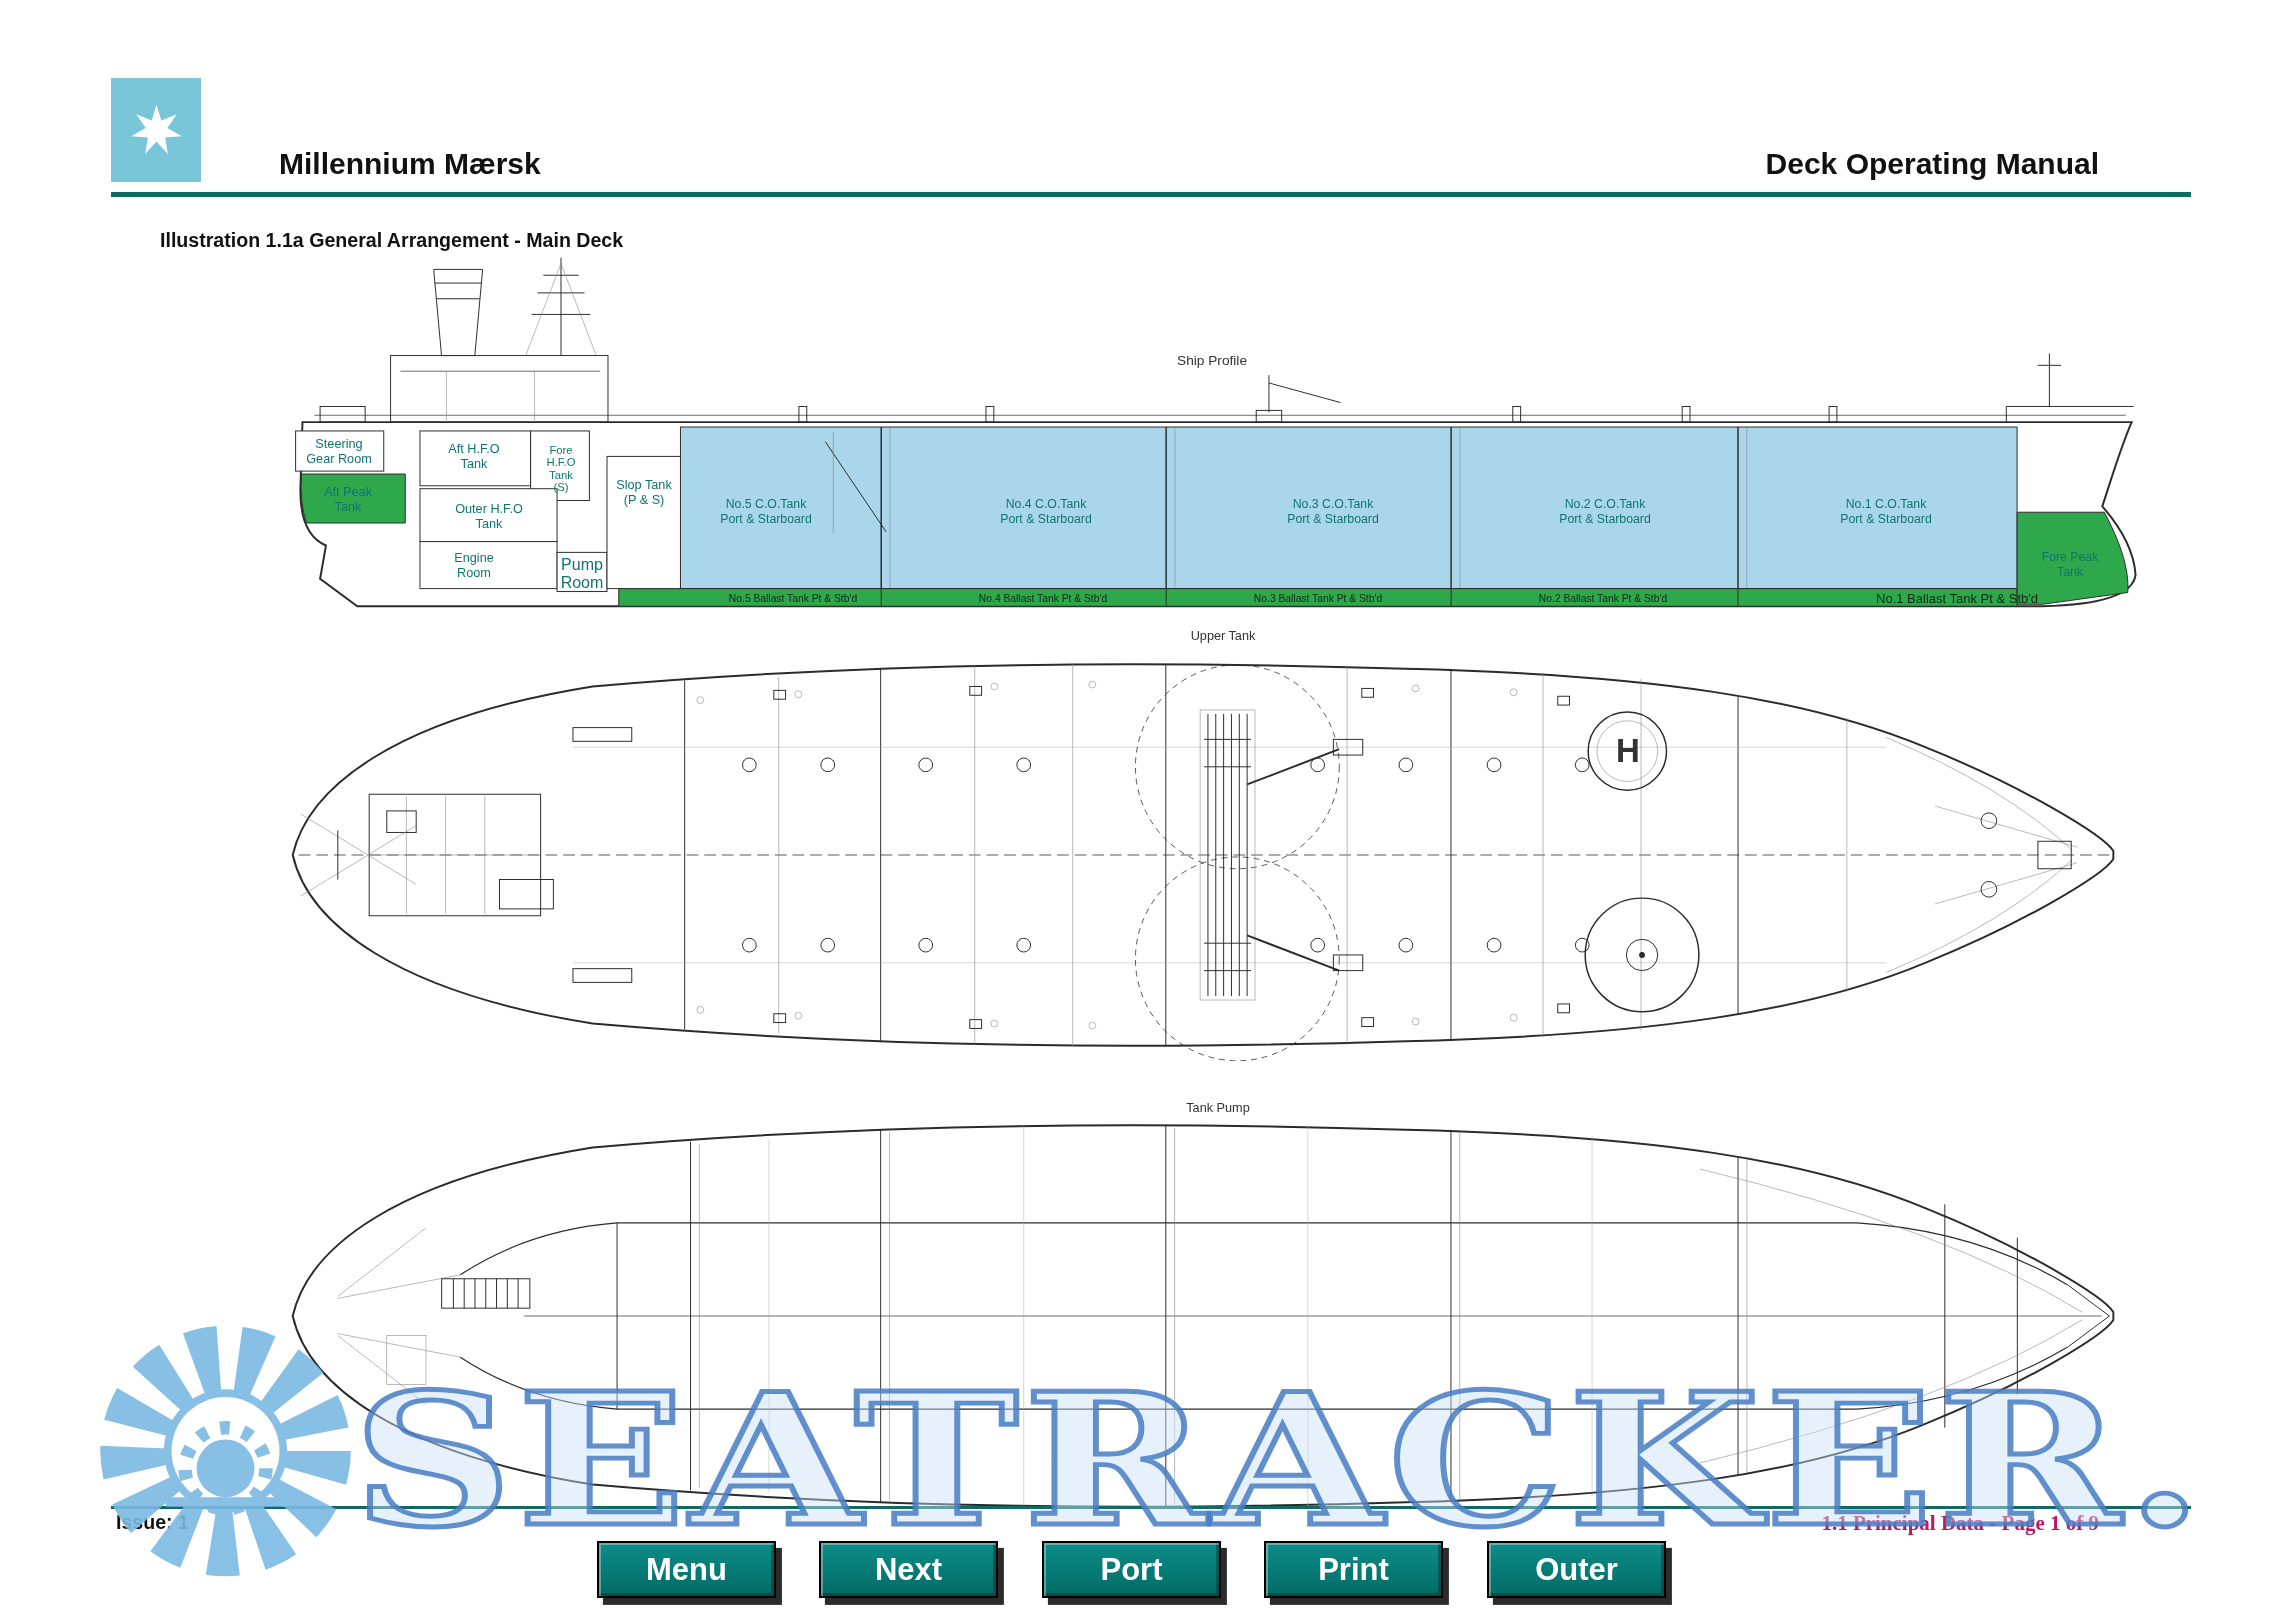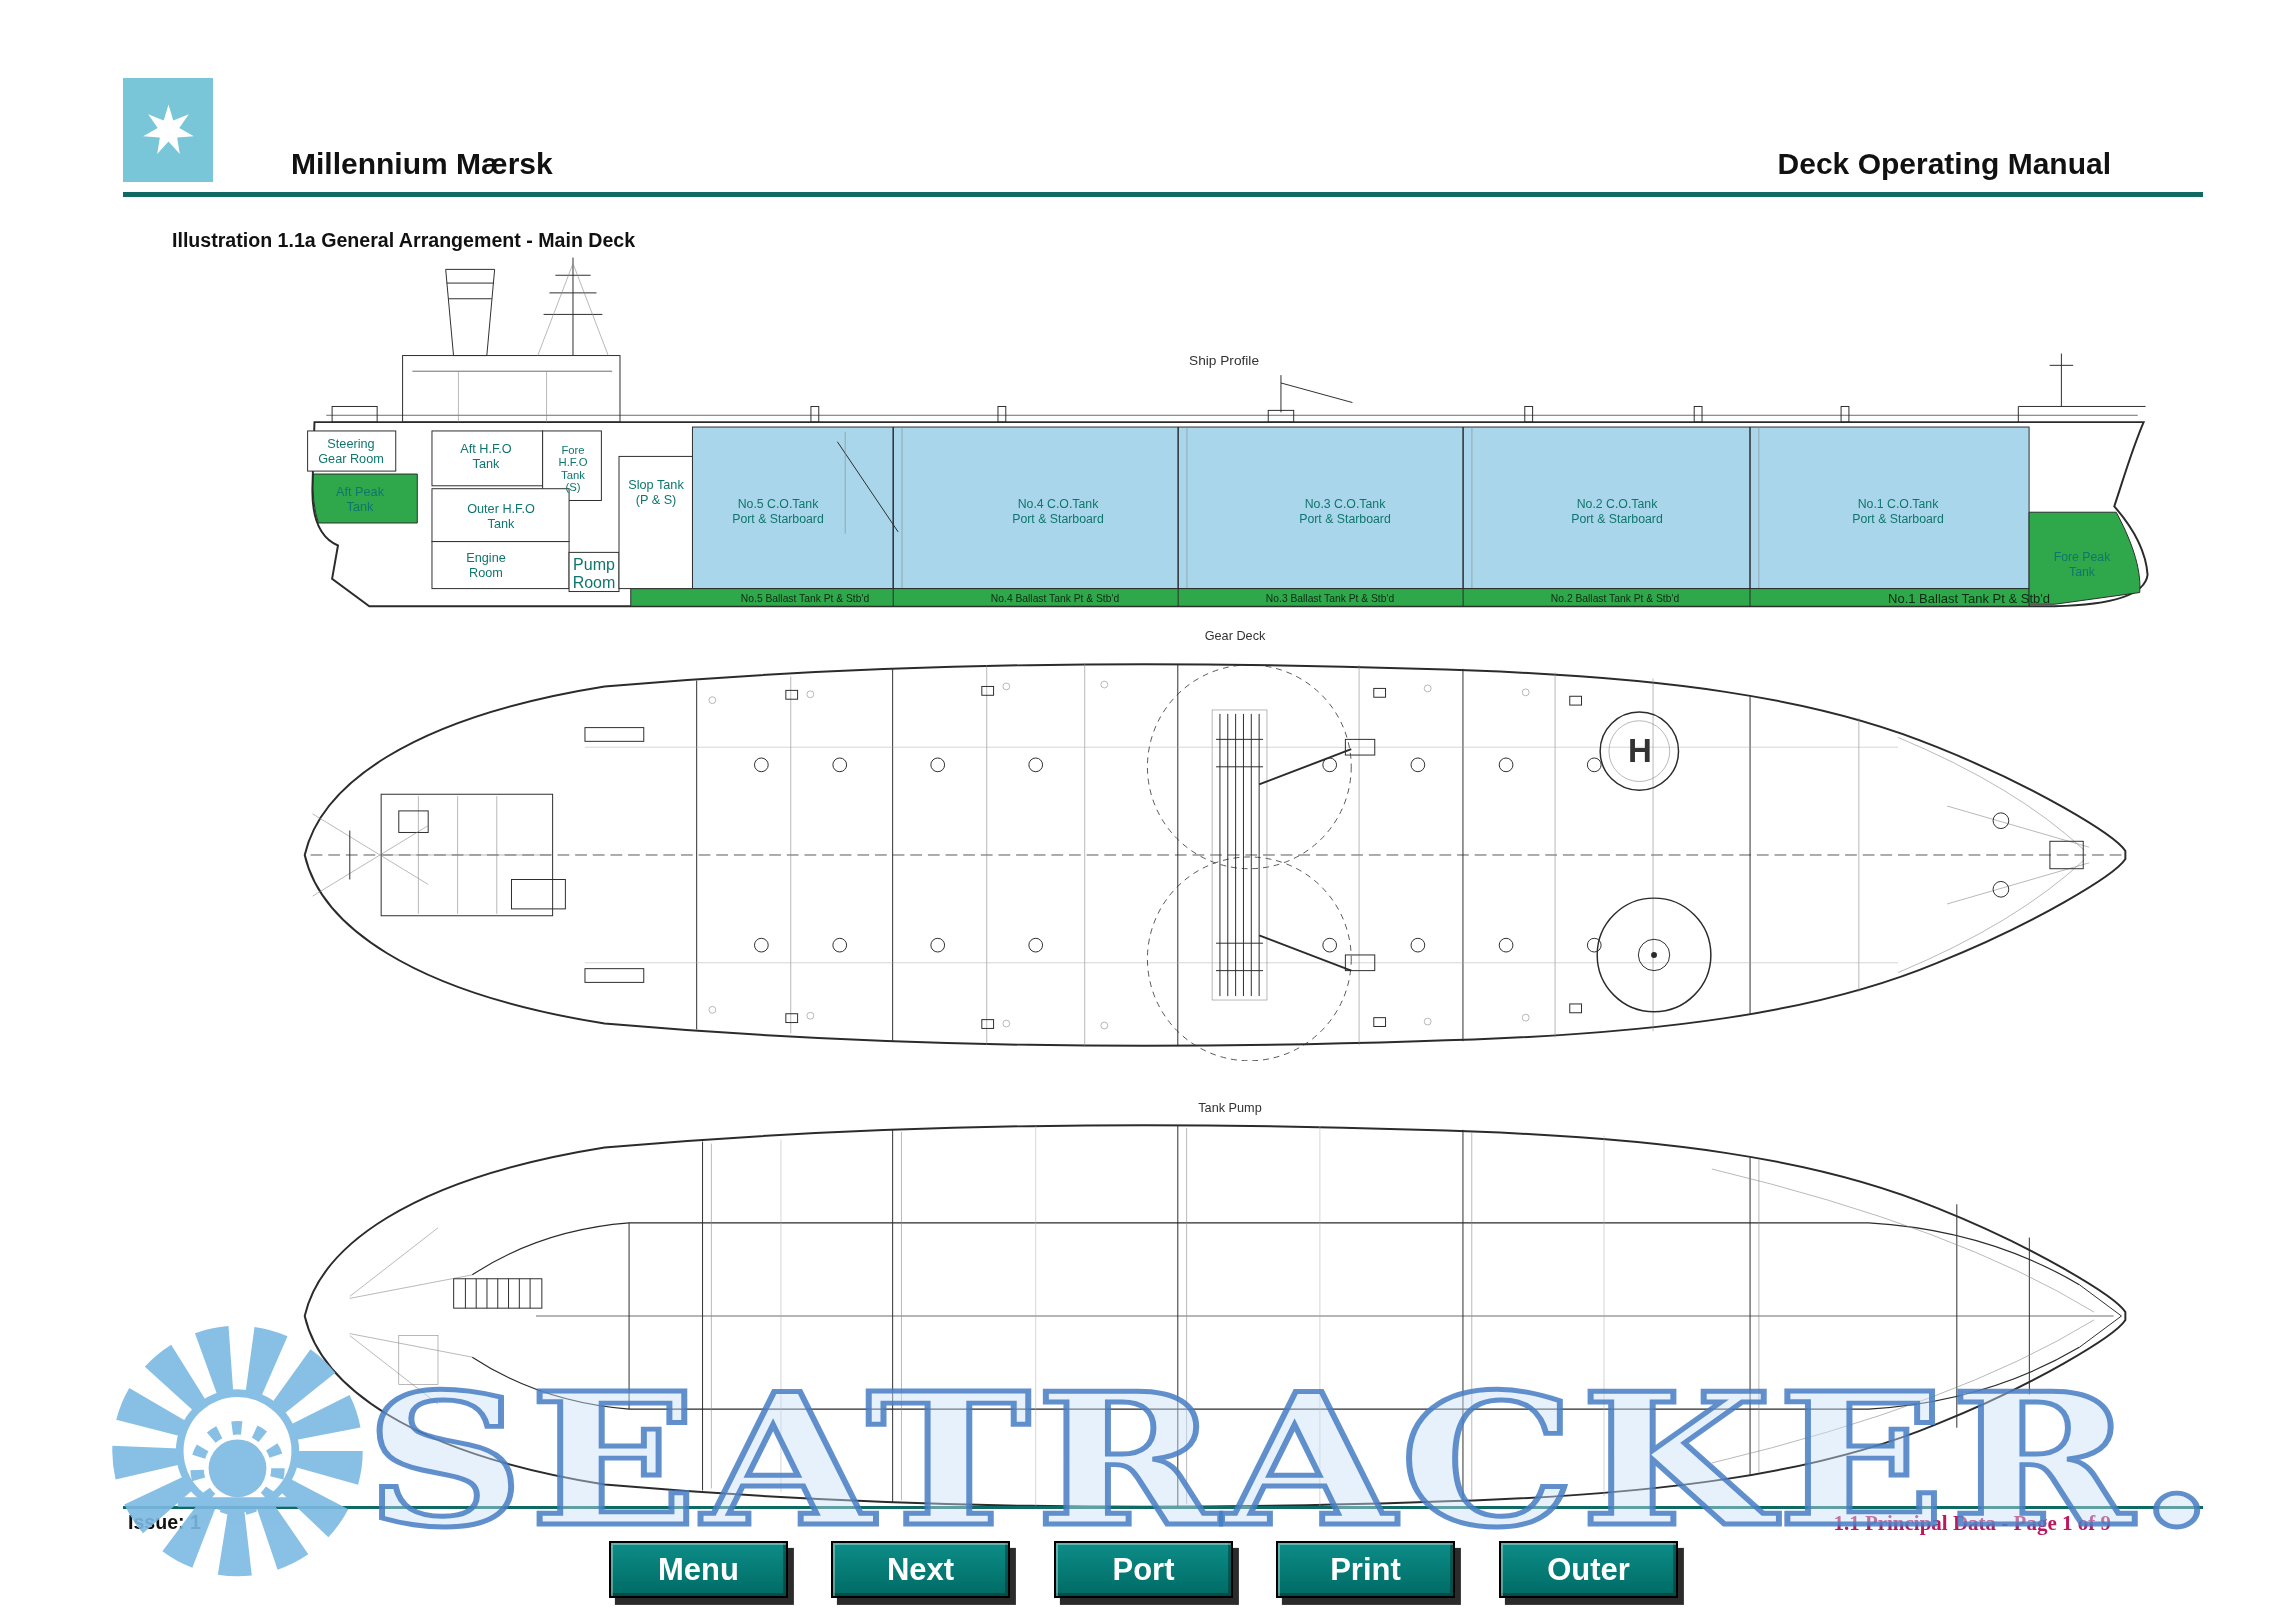--- a/index.html
+++ b/index.html
@@ -1,17 +1,17 @@
 <!DOCTYPE html>
 <html><head>
 <meta charset="utf-8">
 <style>
   html,body{margin:0;padding:0;background:#fff;}
   .page{position:relative;width:2191px;height:1620px;background:#fff;
-        font-family:"Liberation Sans",sans-serif;overflow:hidden;margin-left:12px;}
+        font-family:"Liberation Sans",sans-serif;overflow:hidden;}
   .abs{position:absolute;}
   .lbl{position:absolute;transform:translate(-50%,-50%);text-align:center;
        white-space:pre-line;color:#0f766e;line-height:1.22;z-index:5;}
   .caption{color:#333;}
   
   .logo{left:111px;top:78px;width:90px;height:104px;background:#79c6d8;
         display:flex;align-items:center;justify-content:center;z-index:4;}
   .ship-name{left:279px;top:147px;font-size:30px;font-weight:bold;color:#111;z-index:4;}
   .manual-title{right:92px;top:147px;font-size:30px;font-weight:bold;color:#111;z-index:4;}
   .rule-top{left:111px;top:192px;width:2090px;height:4.9px;background:#0e6a63;z-index:4;}
@@ -161,21 +161,21 @@
 Port &amp; Starboard</div>
   <div class="lbl" style="left:1886px;top:512px;font-size:12.3px">No.1 C.O.Tank
 Port &amp; Starboard</div>
 
   <div class="lbl" style="left:793px;top:599px;font-size:10.3px;color:#0c2a12">No.5 Ballast Tank Pt &amp; Stb'd</div>
   <div class="lbl" style="left:1043px;top:599px;font-size:10.3px;color:#0c2a12">No.4 Ballast Tank Pt &amp; Stb'd</div>
   <div class="lbl" style="left:1318px;top:599px;font-size:10.3px;color:#0c2a12">No.3 Ballast Tank Pt &amp; Stb'd</div>
   <div class="lbl" style="left:1603px;top:599px;font-size:10.3px;color:#0c2a12">No.2 Ballast Tank Pt &amp; Stb'd</div>
   <div class="lbl" style="left:1957px;top:599px;font-size:13px;color:#0c2a12">No.1 Ballast Tank Pt &amp; Stb'd</div>
 
-  <div class="lbl caption" style="left:1223px;top:637px;font-size:12.7px">Gear Deck</div>
+  <div class="lbl caption" style="left:1223px;top:637px;font-size:12.7px">Upper Tank</div>
 
   <svg class="abs" style="left:279px;top:649px;z-index:1" width="1852" height="412" viewBox="0 0 1890 420">
     <g>
       <path class="ln sw2 whitefill" d="M 14,210 C 30,140 120,70 320,38 C 620,12 900,12 1150,20 C 1400,26 1560,50 1680,100 C 1780,140 1862,190 1872,206 L 1872,214 C 1862,230 1780,280 1680,320 C 1560,370 1400,394 1150,400 C 900,408 620,408 320,382 C 120,350 30,280 14,210 Z"></path>
       <line class="ln" style="stroke-dasharray:12 6;stroke-width:.8" x1="20" y1="210" x2="1868" y2="210"></line>
     </g>
     <g>
       <line class="ln" x1="414" y1="32" x2="414" y2="388"></line>
       <line class="ln" x1="614" y1="20" x2="614" y2="400"></line>
       <line class="ln" x1="905" y1="16" x2="905" y2="404"></line>

